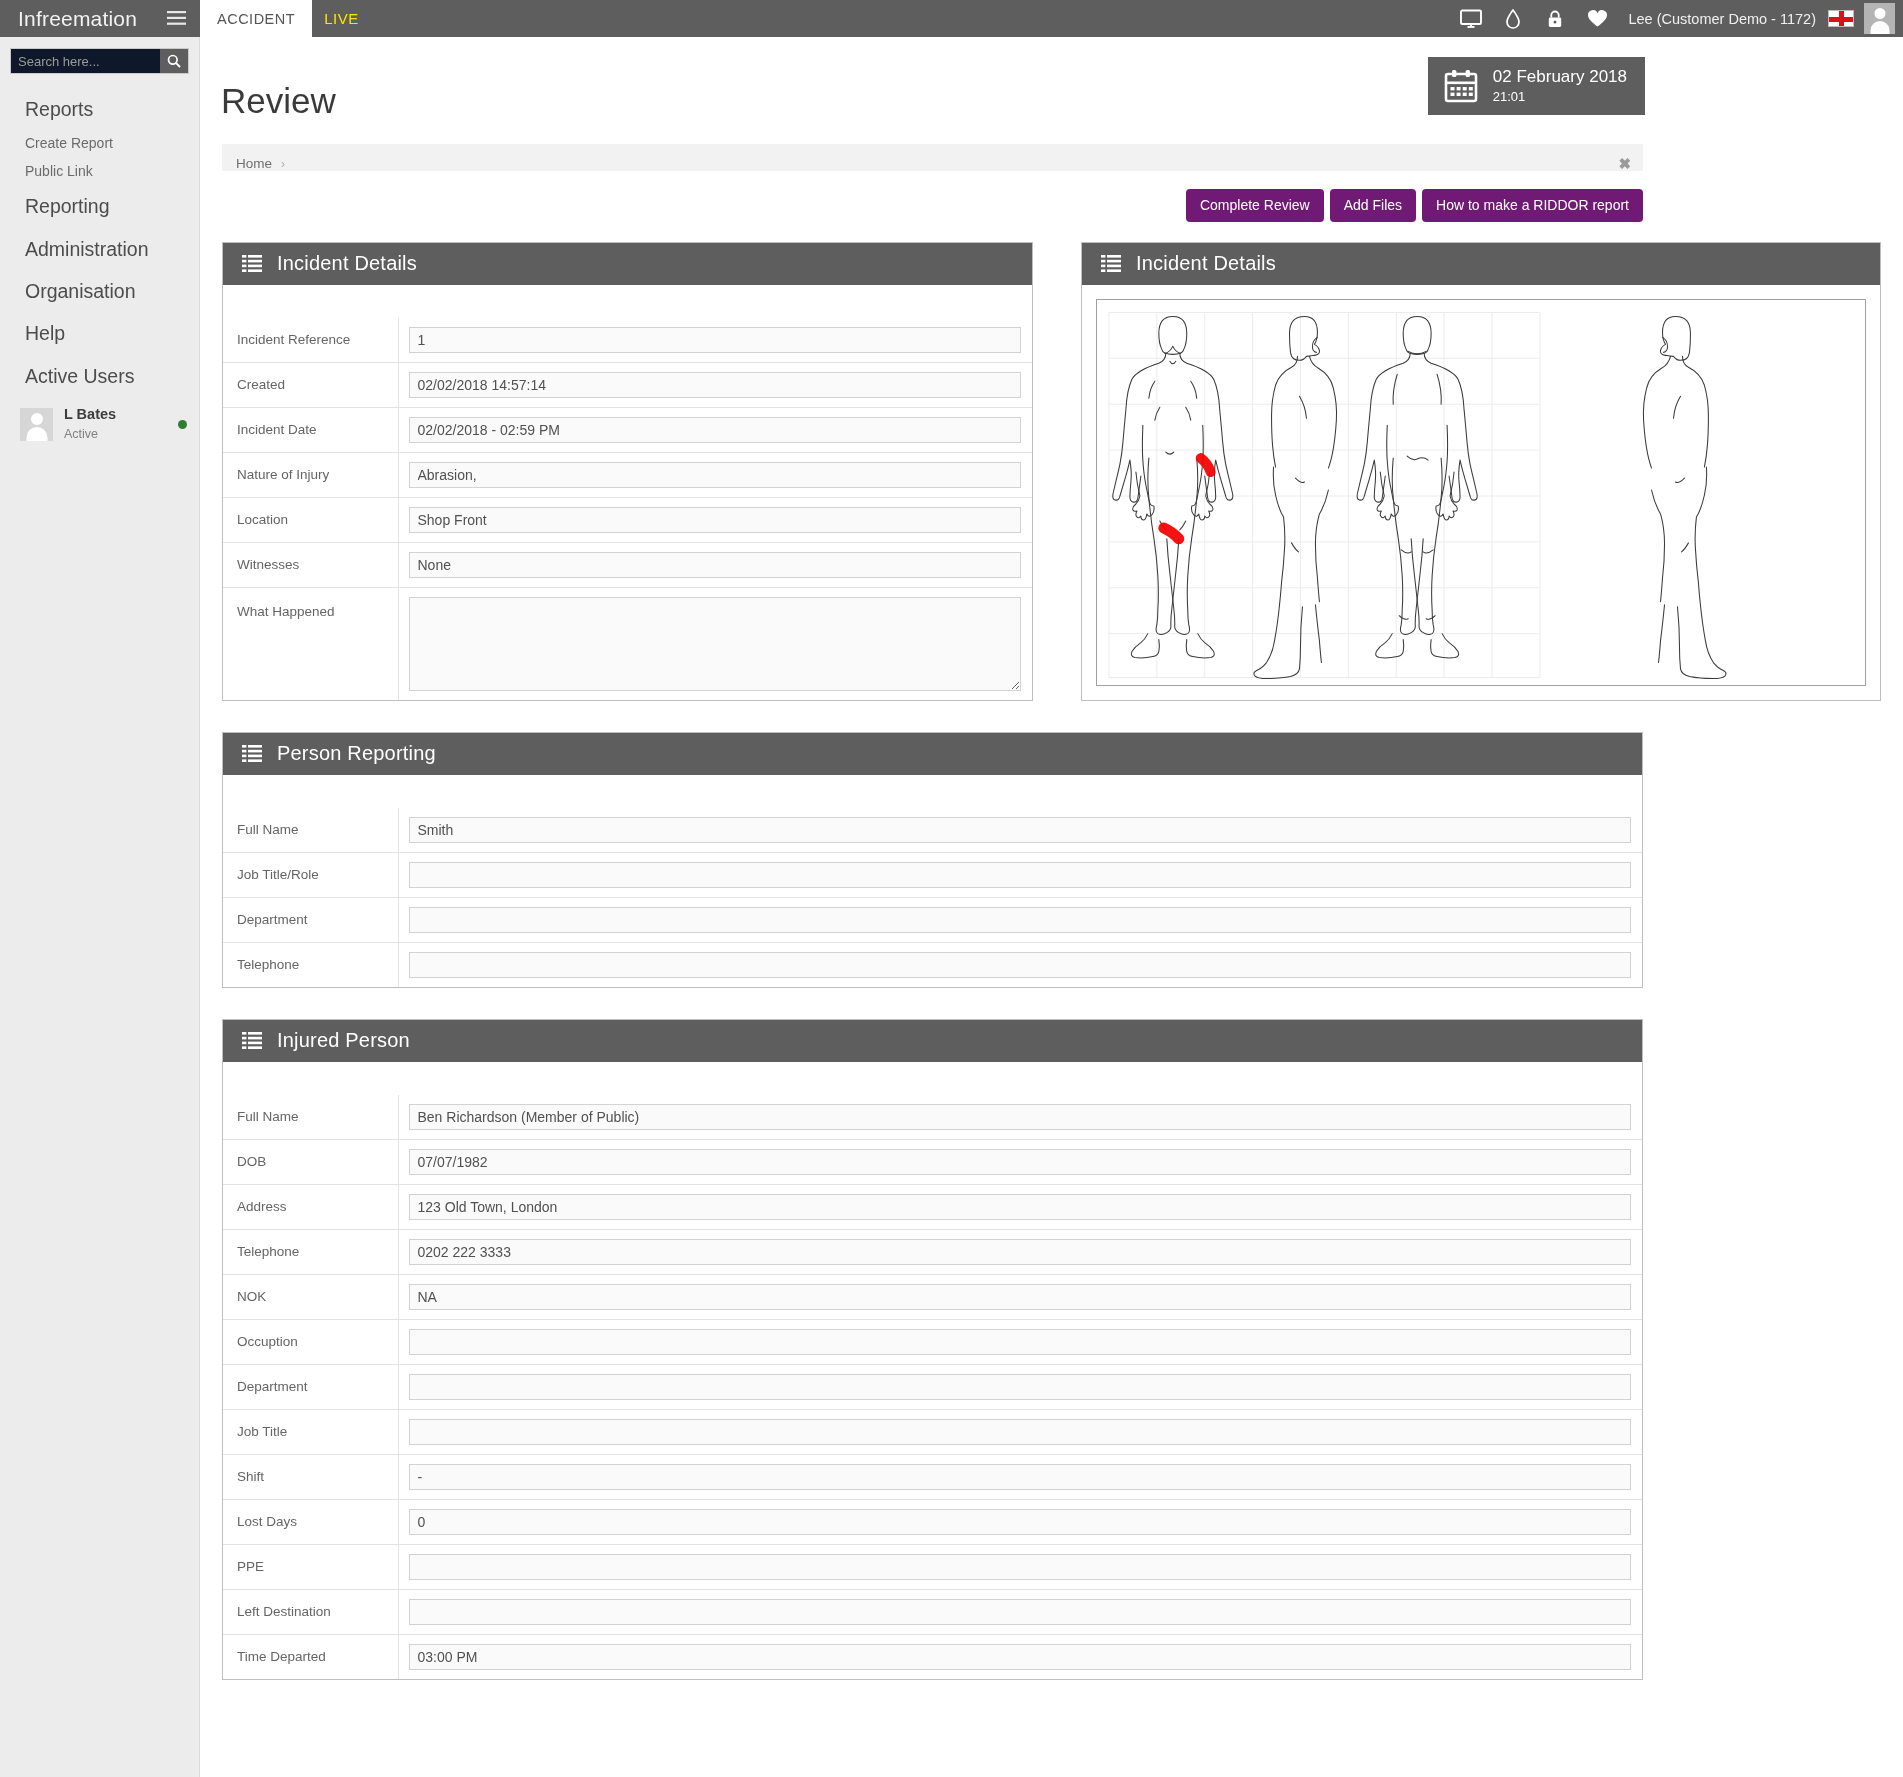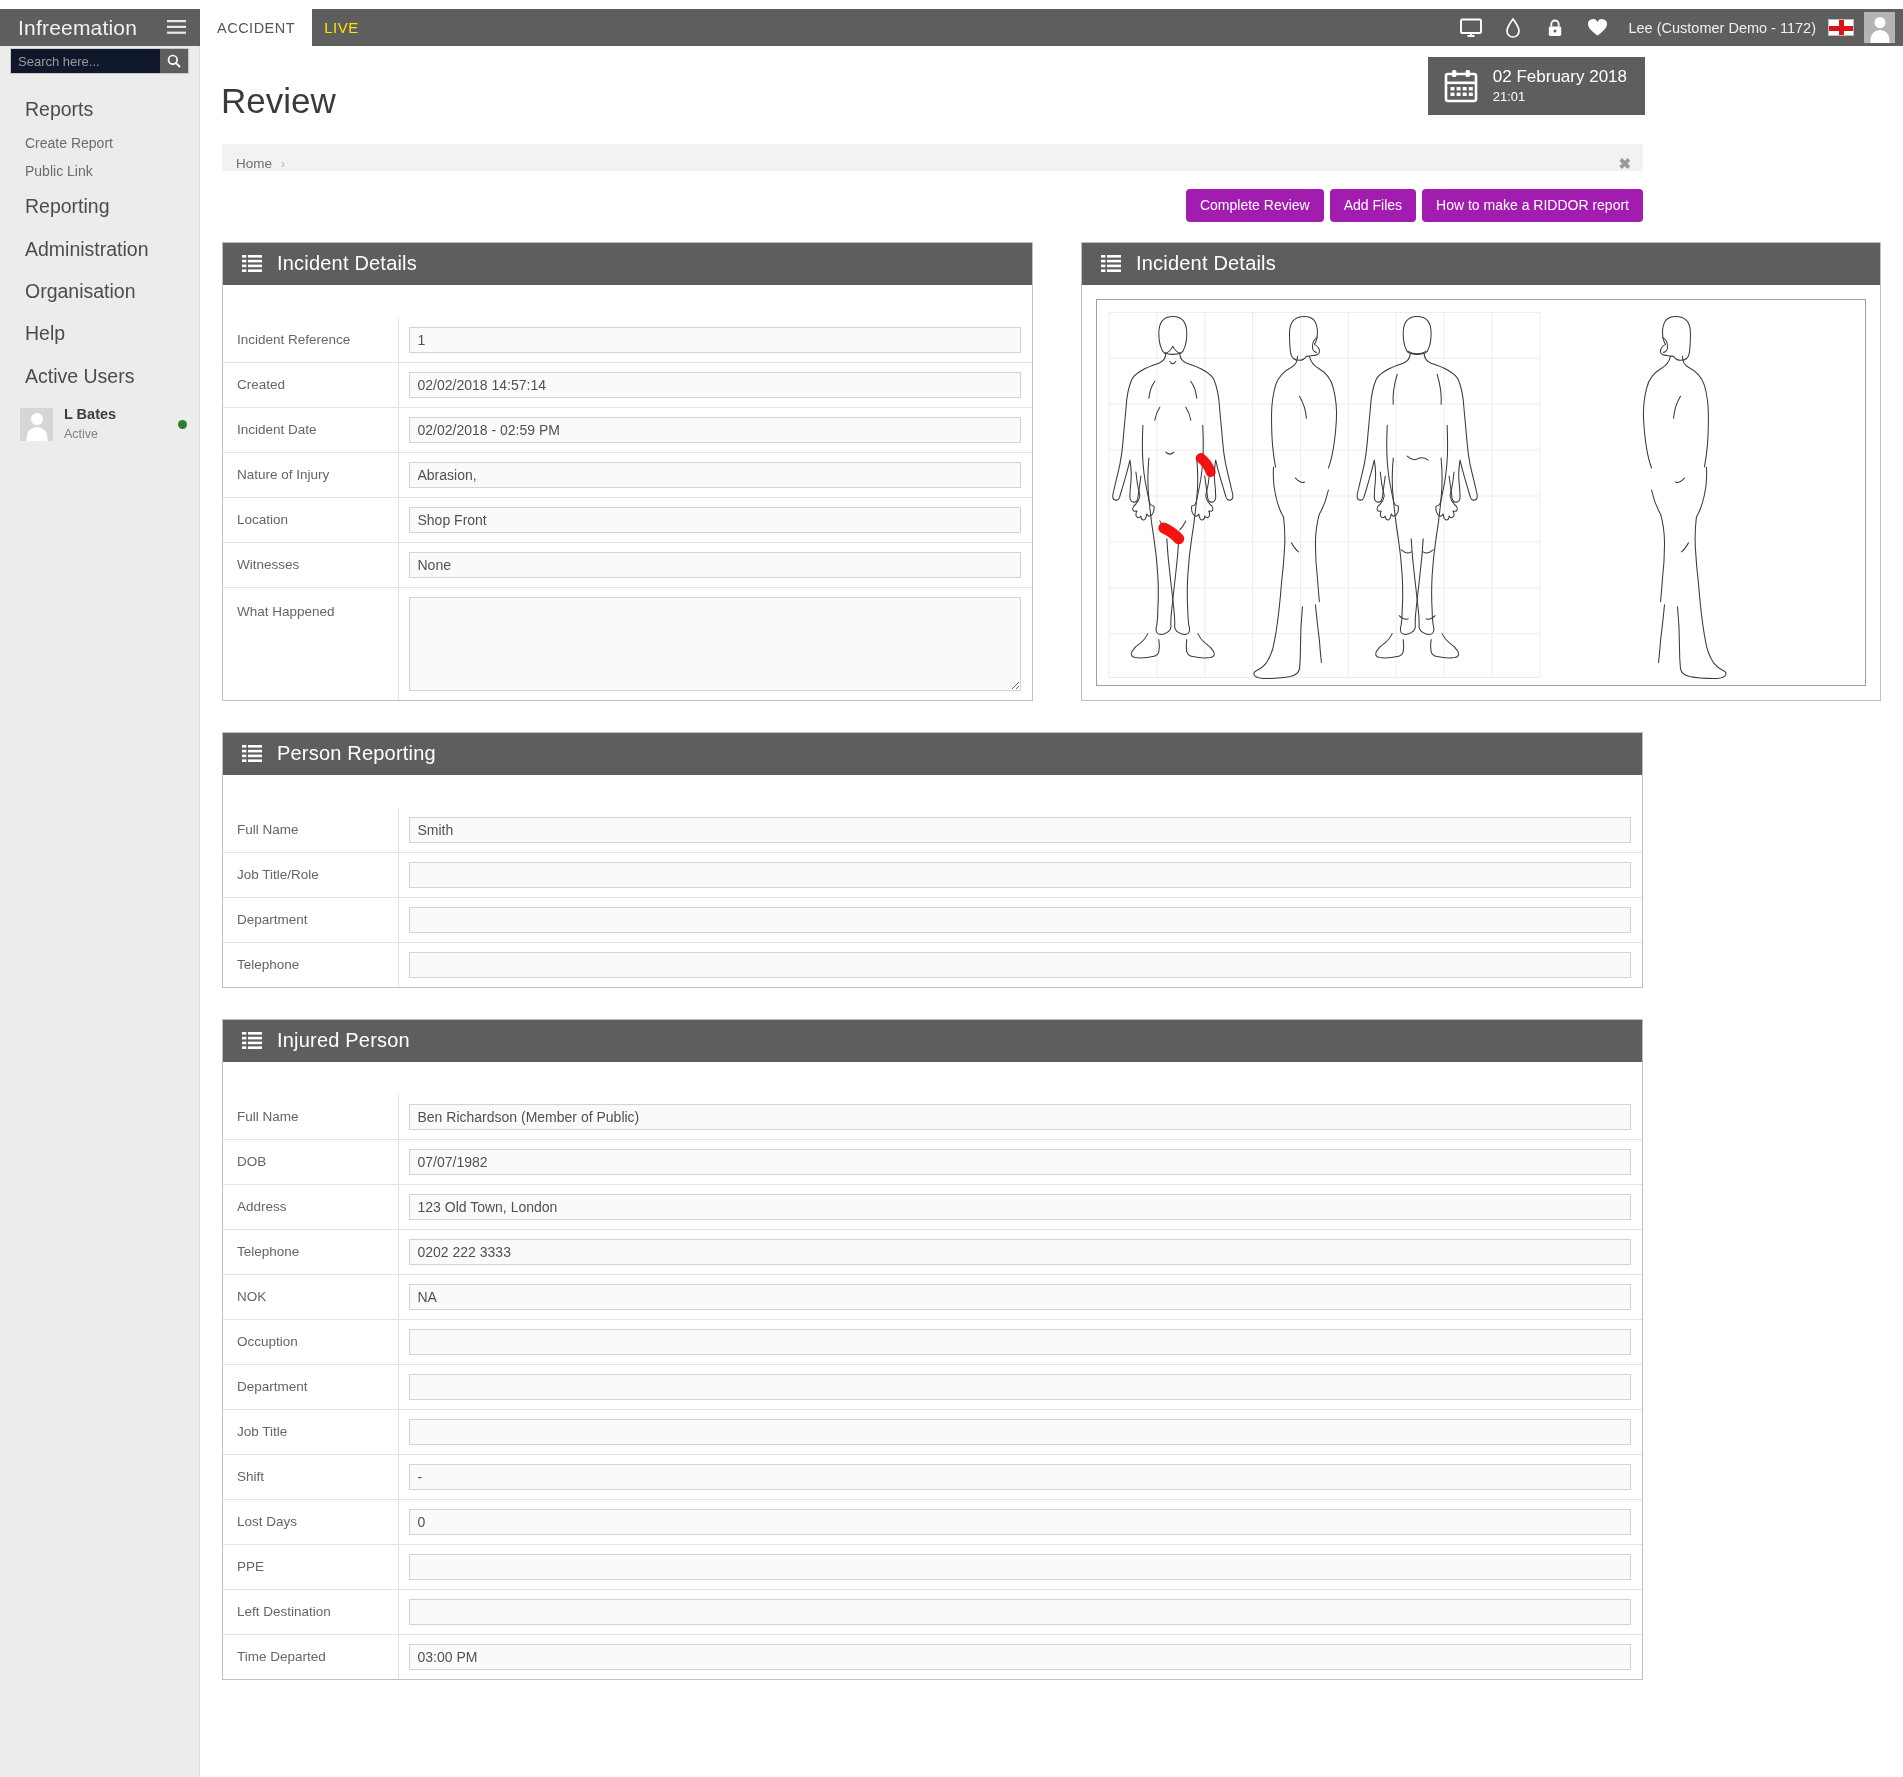--- a/index.html
+++ b/index.html
@@ -7,21 +7,21 @@
     margin: 0; padding: 0;
     width: 1903px;
     background: #ffffff;
     font-family: "Liberation Sans", sans-serif;
     -webkit-font-smoothing: antialiased;
   }
   body { width: 1903px; min-height: 1777px; position: relative; overflow-x: hidden; }
 
   
   .topbar {
-    position: absolute; top: 9px; left: 0;
+    position: absolute; top: 0; left: 0;
     width: 1903px; height: 37px;
     background: #5e5e5e;
     display: flex; align-items: center;
     z-index: 50;
   }
   .brand-block {
     width: 200px; height: 37px;
     display: flex; align-items: center;
     padding: 0 14px 0 18px;
     justify-content: space-between;
@@ -186,21 +186,21 @@
   .crumb-close {
     margin-left: auto; color: #9a9a9a; font-size: 15px;
     cursor: pointer; line-height: 1; font-weight: bold;
   }
 
   .actionbar {
     display: flex; justify-content: flex-end;
     gap: 6px; padding: 18px 41px 0 0;
   }
   .btn {
-    background: #a21caf; color: #fff;
+    background: #701a75; color: #fff;
     border: 0; border-radius: 4px;
     font-size: 14px; padding: 8px 14px;
     font-family: "Liberation Sans", sans-serif;
     cursor: pointer; line-height: 1.2; white-space: nowrap;
   }
 
   .panels { padding: 20px 41px 40px 21px; }
   .row-2 { display: flex; gap: 48px; align-items: flex-start; }
 
   .panel {

